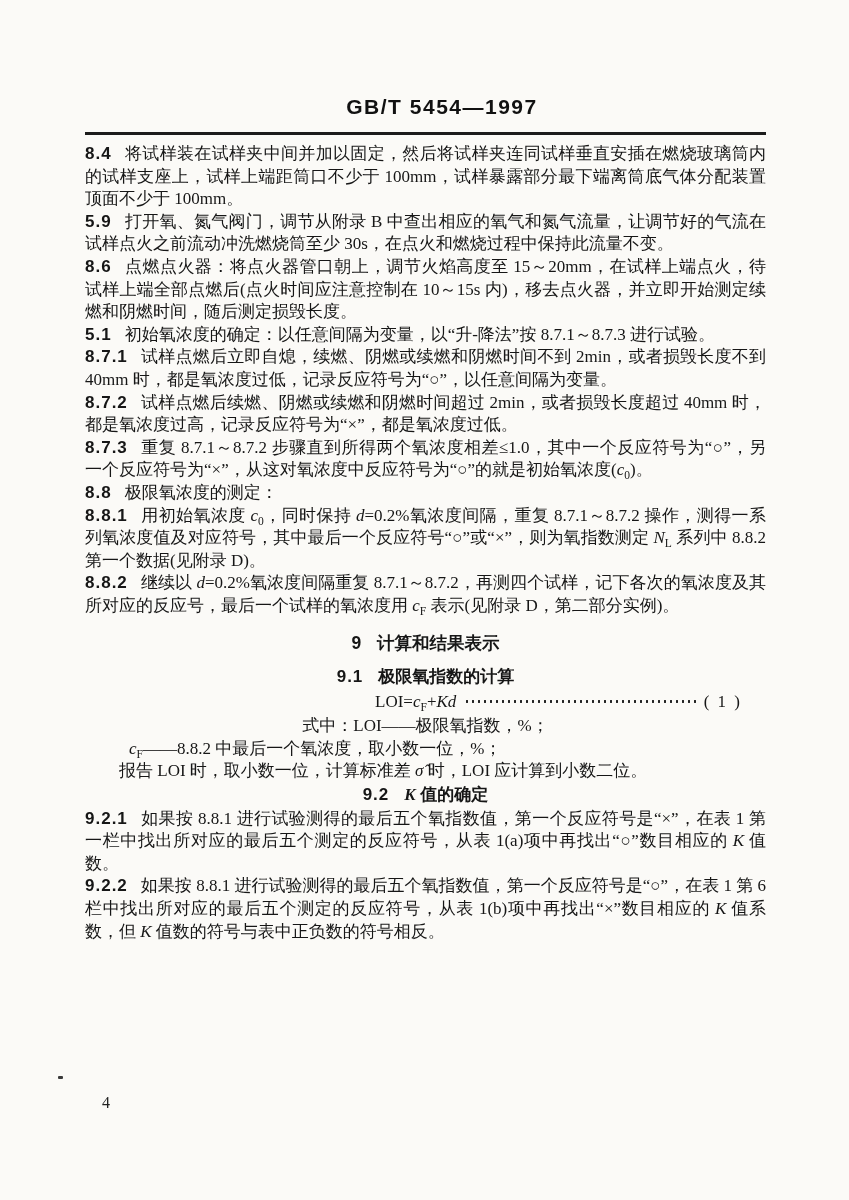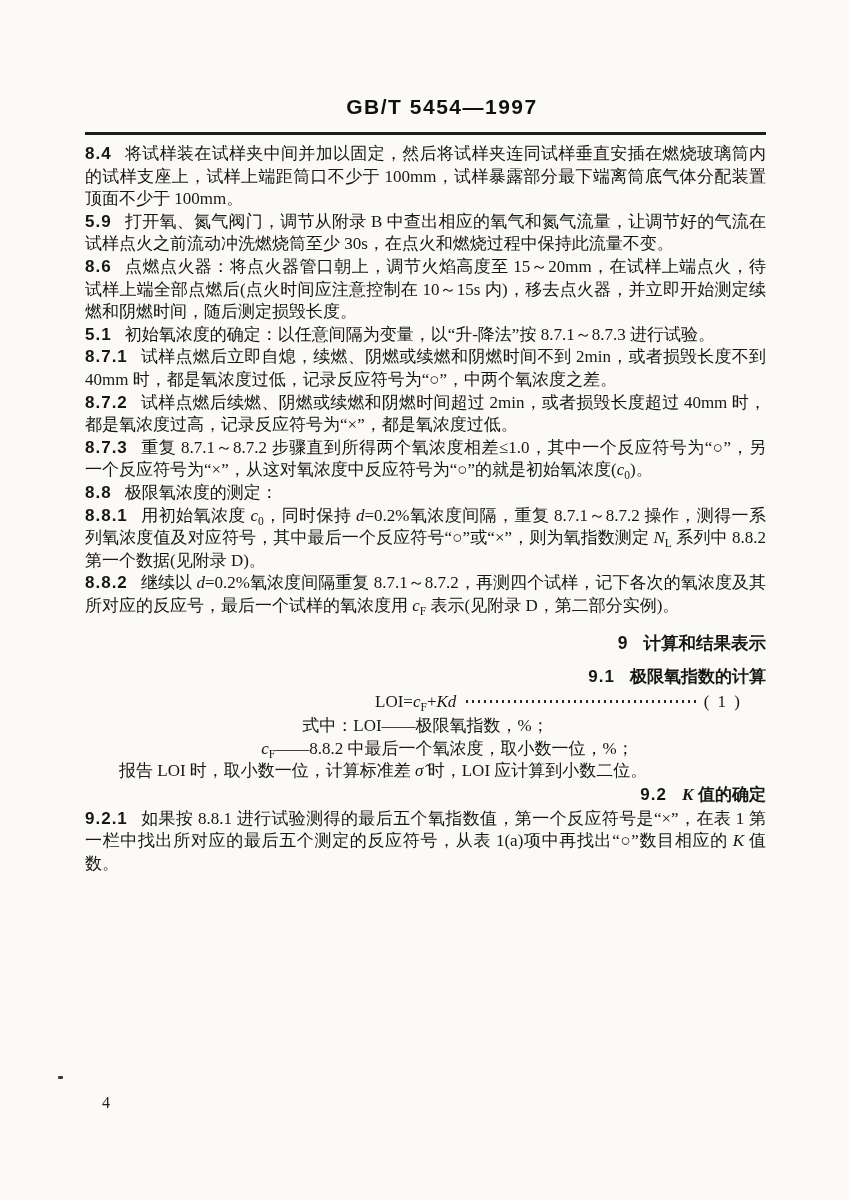--- a/index.html
+++ b/index.html
@@ -35,21 +35,21 @@
 
   .num {
     font-family:"Liberation Sans","DejaVu Sans",sans-serif;
     font-weight:700; letter-spacing:1px;
     margin-right:13px;
   }
 
   .sec-h {
     font-family:"Liberation Sans","DejaVu Sans",sans-serif;
     font-weight:700;
-    text-align:right;
+    text-align:center;
   }
   .sec-h .num { margin-right:15px; }
   .h-major { margin:15px 0 11px 0 !important; font-size:17.5px; }
   .h-minor { margin:1px 0 1px 0 !important; }
 
   .indent2 { text-indent:2em; }
 
   .formula-row {
     display:flex; align-items:flex-start;
     margin:2px 0 2px 290px !important;
@@ -60,21 +60,21 @@
   .f-leader {
     flex:1; align-self:center;
     height:3px; margin:0 8px;
     background-image:radial-gradient(circle, #222 1.1px, transparent 1.4px);
     background-size:6px 3px;
     background-repeat:repeat-x;
     background-position:left center;
   }
   .f-num { white-space:nowrap; letter-spacing:2px; }
 
-  .def-line { margin-left:44px !important; text-align:center; }
+  .def-line { margin-left:44px !important; text-align:left; }
   .where-line { text-align:center; }
 
   sub { font-size:68%; line-height:0; }
   i { font-family:"Liberation Serif","DejaVu Serif",serif; }
 
   .page-number {
     position:absolute; left:102px; top:1094px;
     font-size:16px; color:#222;
   }
   .ink-speck {
@@ -93,21 +93,21 @@
   <div class="doc-body">
 
     <p><span class="num">8.4</span><span>将试样装在试样夹中间并加以固定，然后将试样夹连同试样垂直安插在燃烧玻璃筒内的试样支座上，试样上端距筒口不少于 100mm，试样暴露部分最下端离筒底气体分配装置顶面不少于 100mm。</span></p>
 
     <p><span class="num">5.9</span><span>打开氧、氮气阀门，调节从附录 B 中查出相应的氧气和氮气流量，让调节好的气流在试样点火之前流动冲洗燃烧筒至少 30s，在点火和燃烧过程中保持此流量不变。</span></p>
 
     <p><span class="num">8.6</span><span>点燃点火器：将点火器管口朝上，调节火焰高度至 15～20mm，在试样上端点火，待试样上端全部点燃后(点火时间应注意控制在 10～15s 内)，移去点火器，并立即开始测定续燃和阴燃时间，随后测定损毁长度。</span></p>
 
     <p><span class="num">5.1</span><span>初始氧浓度的确定：以任意间隔为变量，以“升-降法”按 8.7.1～8.7.3 进行试验。</span></p>
 
-    <p><span class="num">8.7.1</span><span>试样点燃后立即自熄，续燃、阴燃或续燃和阴燃时间不到 2min，或者损毁长度不到 40mm 时，都是氧浓度过低，记录反应符号为“○”，中两个氧浓度之差。</span></p>
+    <p><span class="num">8.7.1</span><span>试样点燃后立即自熄，续燃、阴燃或续燃和阴燃时间不到 2min，或者损毁长度不到 40mm 时，都是氧浓度过低，记录反应符号为“○”，以任意间隔为变量。</span></p>
 
     <p><span class="num">8.7.2</span><span>试样点燃后续燃、阴燃或续燃和阴燃时间超过 2min，或者损毁长度超过 40mm 时，都是氧浓度过高，记录反应符号为“×”，都是氧浓度过低。</span></p>
 
     <p><span class="num">8.7.3</span><span>重复 8.7.1～8.7.2 步骤直到所得两个氧浓度相差≤1.0，其中一个反应符号为“○”，另一个反应符号为“×”，从这对氧浓度中反应符号为“○”的就是初始氧浓度(<i>c</i><sub>0</sub>)。</span></p>
 
     <p><span class="num">8.8</span><span>极限氧浓度的测定：</span></p>
 
     <p><span class="num">8.8.1</span><span>用初始氧浓度 <i>c</i><sub>0</sub>，同时保持 <i>d</i>=0.2%氧浓度间隔，重复 8.7.1～8.7.2 操作，测得一系列氧浓度值及对应符号，其中最后一个反应符号“○”或“×”，则为氧指数测定 <i>N</i><sub>L</sub> 系列中 8.8.2 第一个数据(见附录 D)。</span></p>
 
     <p><span class="num">8.8.2</span><span>继续以 <i>d</i>=0.2%氧浓度间隔重复 8.7.1～8.7.2，再测四个试样，记下各次的氧浓度及其所对应的反应号，最后一个试样的氧浓度用 <i>c</i><sub>F</sub> 表示(见附录 D，第二部分实例)。</span></p>
@@ -126,19 +126,20 @@
     <p class="where-line">式中：LOI——极限氧指数，%；</p>
 
     <p class="def-line"><i>c</i><sub>F</sub>——8.8.2 中最后一个氧浓度，取小数一位，%；</p>
 
     <p class="indent2">报告 LOI 时，取小数一位，计算标准差 <i>σ̂</i> 时，LOI 应计算到小数二位。</p>
 
     <p class="sec-h h-minor"><span class="num">9.2</span><span><i>K</i> 值的确定</span></p>
 
     <p><span class="num">9.2.1</span><span>如果按 8.8.1 进行试验测得的最后五个氧指数值，第一个反应符号是“×”，在表 1 第一栏中找出所对应的最后五个测定的反应符号，从表 1(a)项中再找出“○”数目相应的 <i>K</i> 值数。</span></p>
 
+    <p><span class="num">9.2.2</span><span>如果按 8.8.1 进行试验测得的最后五个氧指数值，第一个反应符号是“○”，在表 1 第 6 栏中找出所对应的最后五个测定的反应符号，从表 1(b)项中再找出“×”数目相应的 <i>K</i> 值系数，但 <i>K</i> 值数的符号与表中正负数的符号相反。</span></p>
 
   </div>
 
   <div class="ink-speck"></div>
   <div class="page-number">4</div>
 
 </div>
 
 </body></html>

